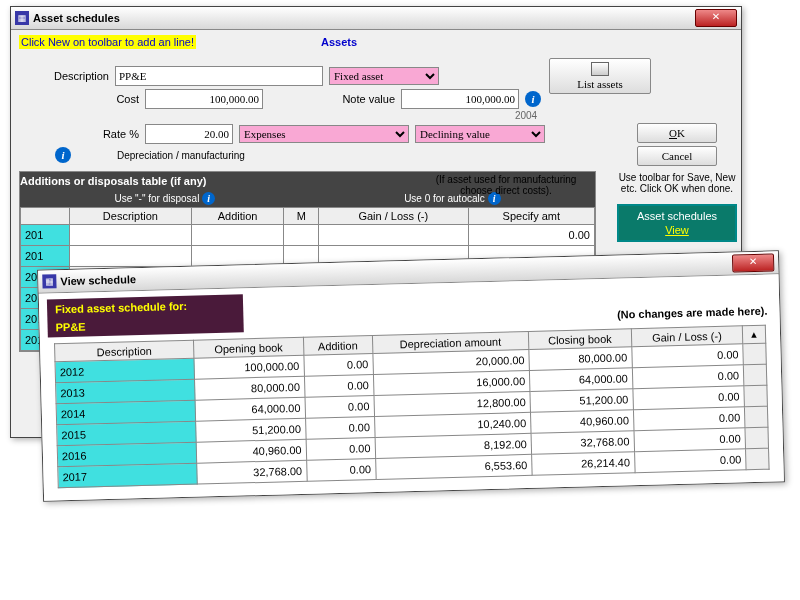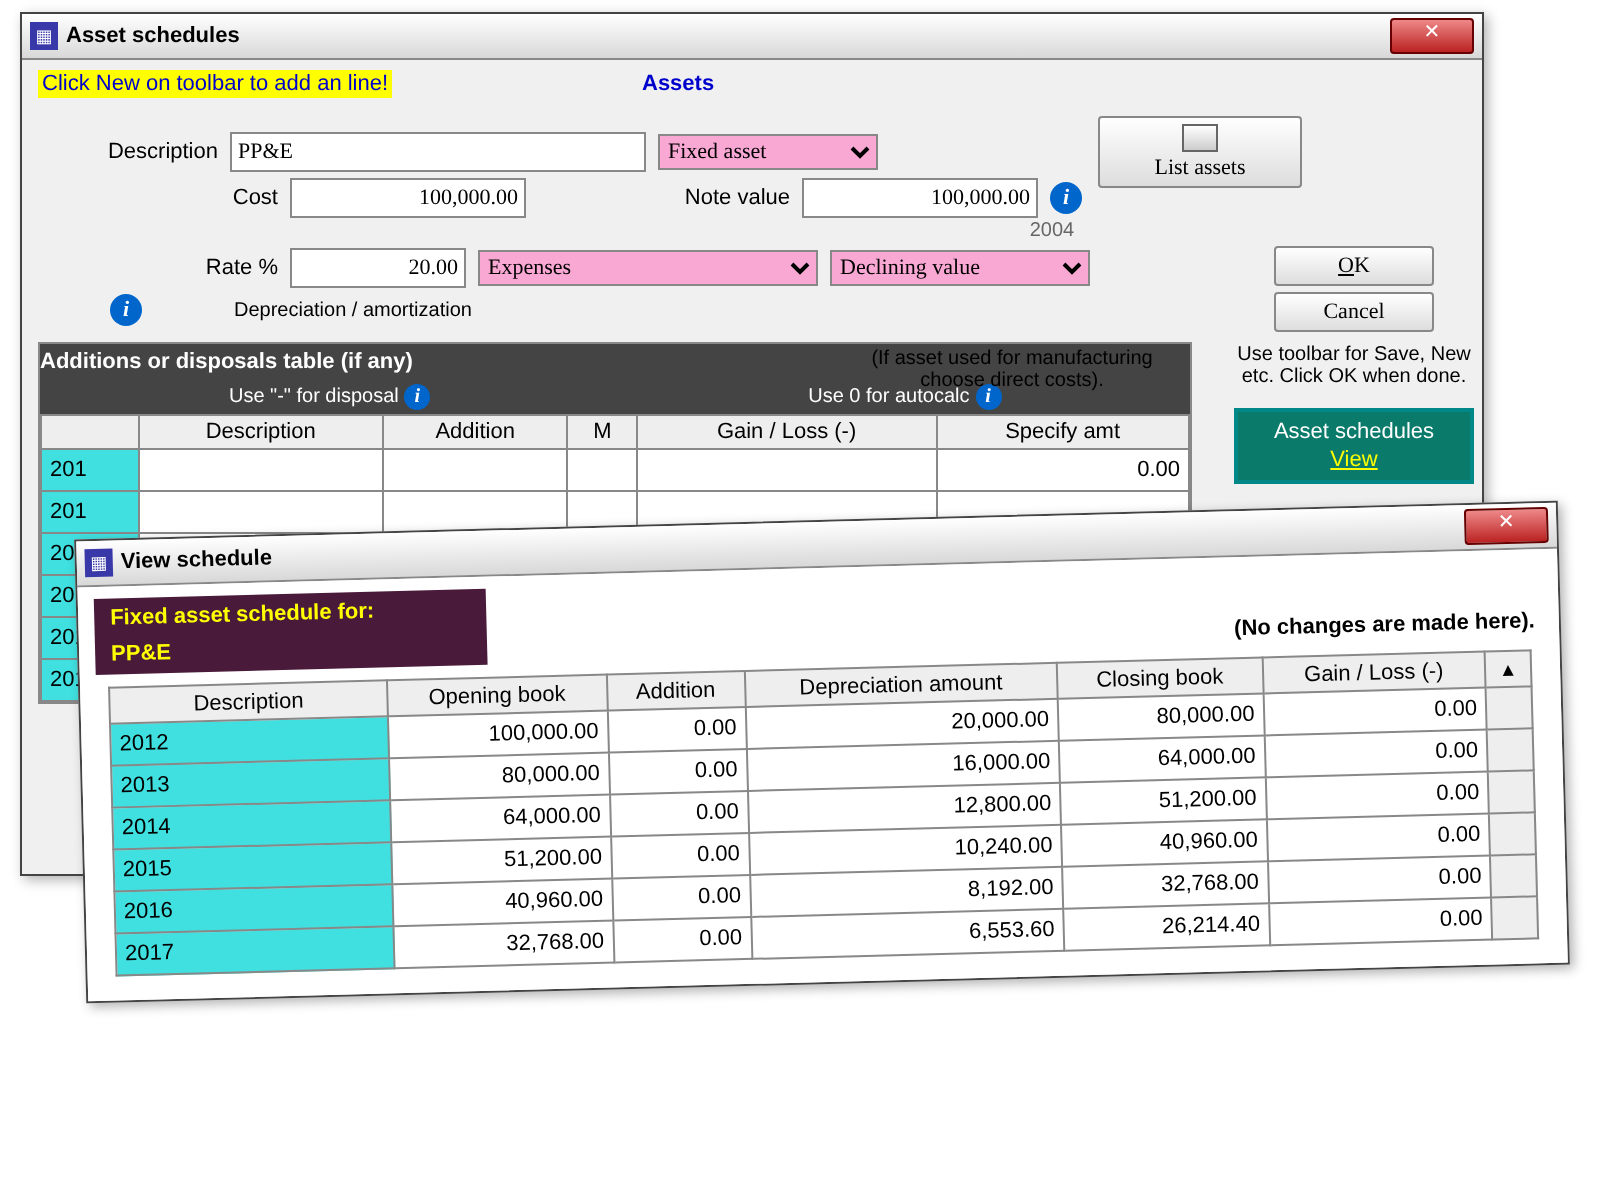--- a/index.html
+++ b/index.html
@@ -74,21 +74,21 @@
     <div style="text-align:center;margin:-2px 0 2px 300px;color:#666;font-size:10px">2004</div>
     <div class="row">
       <span class="lbl" style="width:120px">Rate %</span>
       <input class="inp" style="width: 80px; text-align: right;" value="20.00">
       <select class="sel" style="width:170px"><option>Expenses</option></select>
       <select class="sel" style="width:130px"><option>Declining value</option></select>
     </div>
     <div class="row">
       <span style="width:30px"></span>
       <span class="info-icon">i</span>
-      <span style="margin-left:40px;font-size:10px">Depreciation / amortization</span>
+      <span style="margin-left:40px;font-size:10px">Depreciation / manufacturing</span>
     </div>
     <div class="mfg-note">(If asset used for manufacturing choose direct costs).</div>
 
     <div class="right-panel">
       <button class="btn"><u>O</u>K</button>
       <button class="btn">Cancel</button>
       <div class="hint">Use toolbar for Save, New etc. Click OK when done.</div>
       <div class="sched-box">
         <div>Asset schedules</div>
         <a>View</a>

